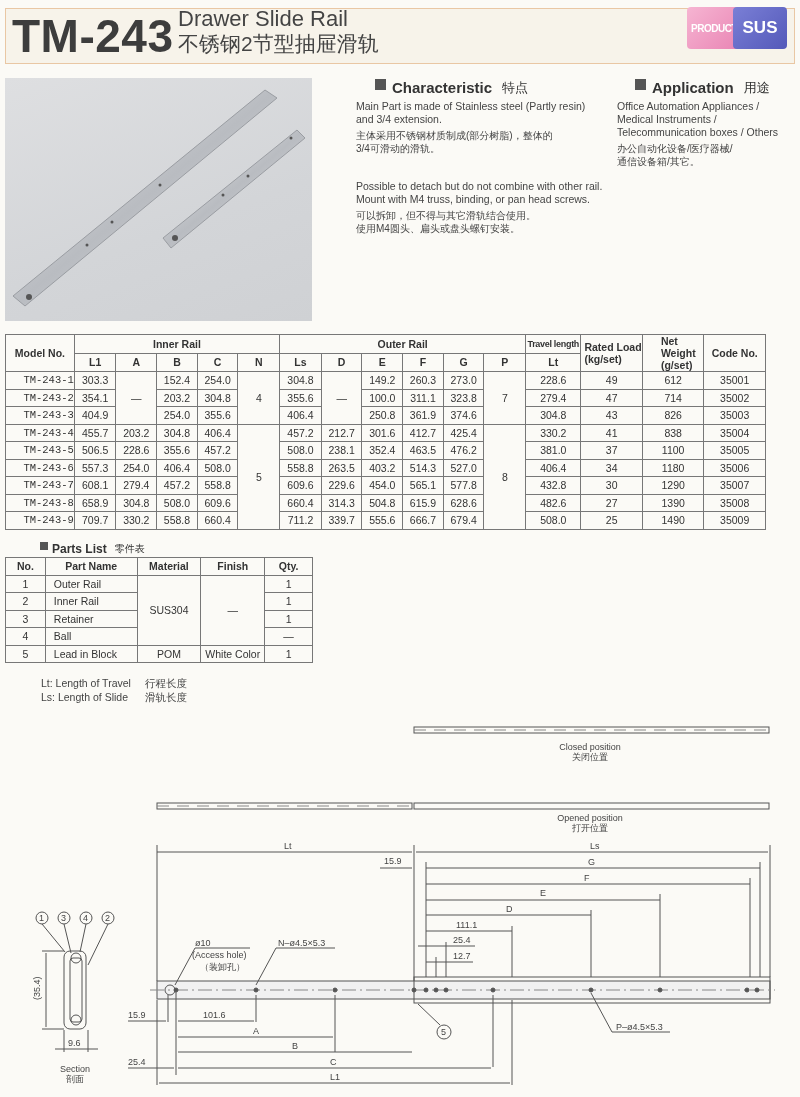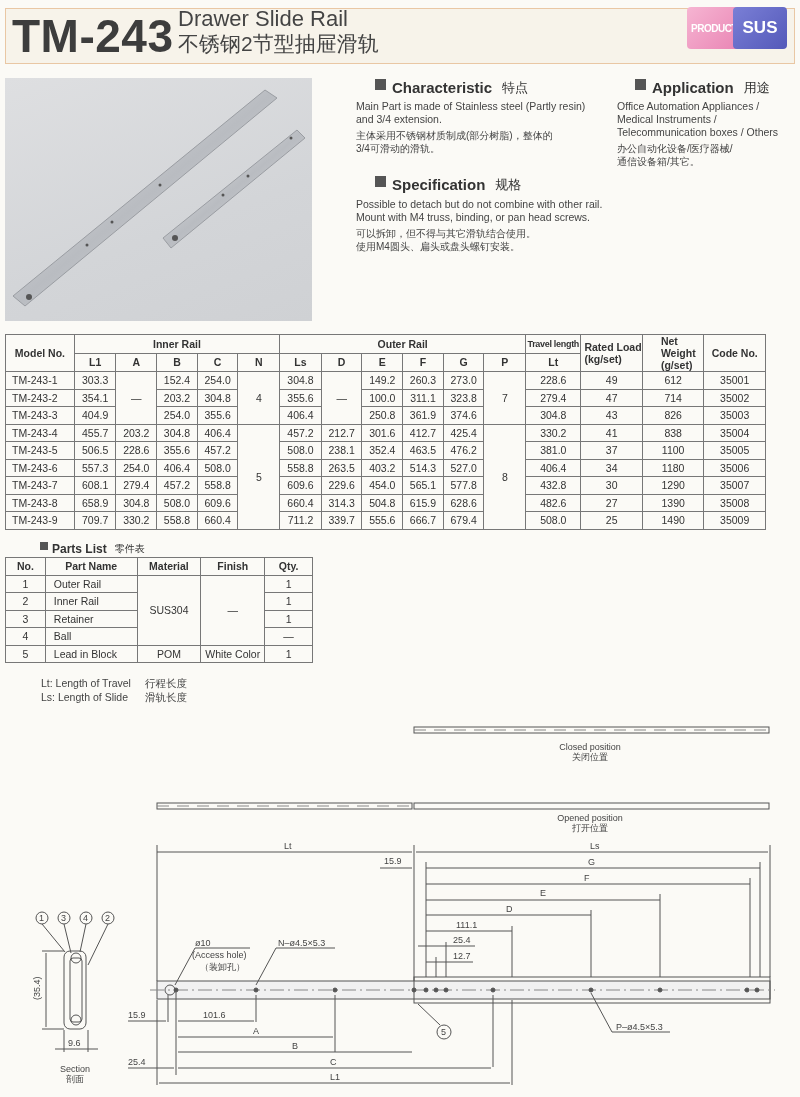--- a/index.html
+++ b/index.html
@@ -18,21 +18,21 @@
   
   .sec-h{font-size:15px;font-weight:bold;color:#333;display:flex;align-items:flex-start;margin-left:35px;}
   .sec-h .sq{width:11px;height:11px;background:#555;margin-right:6px;display:inline-block;}
   .sec-h .cn{font-weight:normal;font-size:13px;margin-left:10px;}
   .para{font-size:10.5px;line-height:13px;color:#444;}
   .para-cn{font-size:10px;line-height:13px;color:#444;margin-top:3px;}
   
   table{border-collapse:collapse;}
   .spec td,.spec th{border:1px solid #777;font-size:10.5px;text-align:center;padding:0;height:16.5px;color:#333;}
   .spec th{font-weight:bold;font-size:10.5px;}
-  .spec td.left{text-align:left;padding-left:6px;}
+  .spec td.left{text-align:right;padding-left:6px;font-family:Liberation Mono, monospace;}
   .parts td,.parts th{border:1px solid #777;font-size:10.5px;text-align:center;padding:0;height:16.5px;color:#333;}
   .parts td.left{text-align:left;padding-left:8px;}
   .legend-line{font-size:10.5px;color:#444;padding-left:36px;}
   .dim{font-size:9px;fill:#444;font-family:"Liberation Sans",sans-serif;}
   .cap{font-size:9px;color:#444;text-align:center;line-height:10px;}
 </style>
 </head>
 <body>
 
 <div class="abs header"></div>
@@ -87,25 +87,20 @@
   <div style="margin-left:17px;margin-top:3px;">
     <div class="para">Office Automation Appliances /</div>
     <div class="para">Medical Instruments /</div>
     <div class="para">Telecommunication boxes / Others</div>
     <div class="para-cn">办公自动化设备/医疗器械/</div>
     <div class="para-cn" style="margin-top:0">通信设备箱/其它。</div>
   </div>
 </div>
 
 <div class="abs" style="left:340px;top:176px;width:300px;">
-  <div class="sec-h">
-      <span class="sq"></span>
-      <span>Specification</span>
-      <span class="cn">规格</span>
-    </div>
   <div style="margin-left:16px;margin-top:4px;">
     <div class="para">Possible to detach but do not combine with other rail.</div>
     <div class="para">Mount with M4 truss, binding, or pan head screws.</div>
     <div class="para-cn">可以拆卸，但不得与其它滑轨结合使用。</div>
     <div class="para-cn" style="margin-top:0">使用M4圆头、扁头或盘头螺钉安装。</div>
   </div>
 </div>
 
 <table class="abs spec" style="left:5px;top:334px;width:761px;">
   <colgroup>

